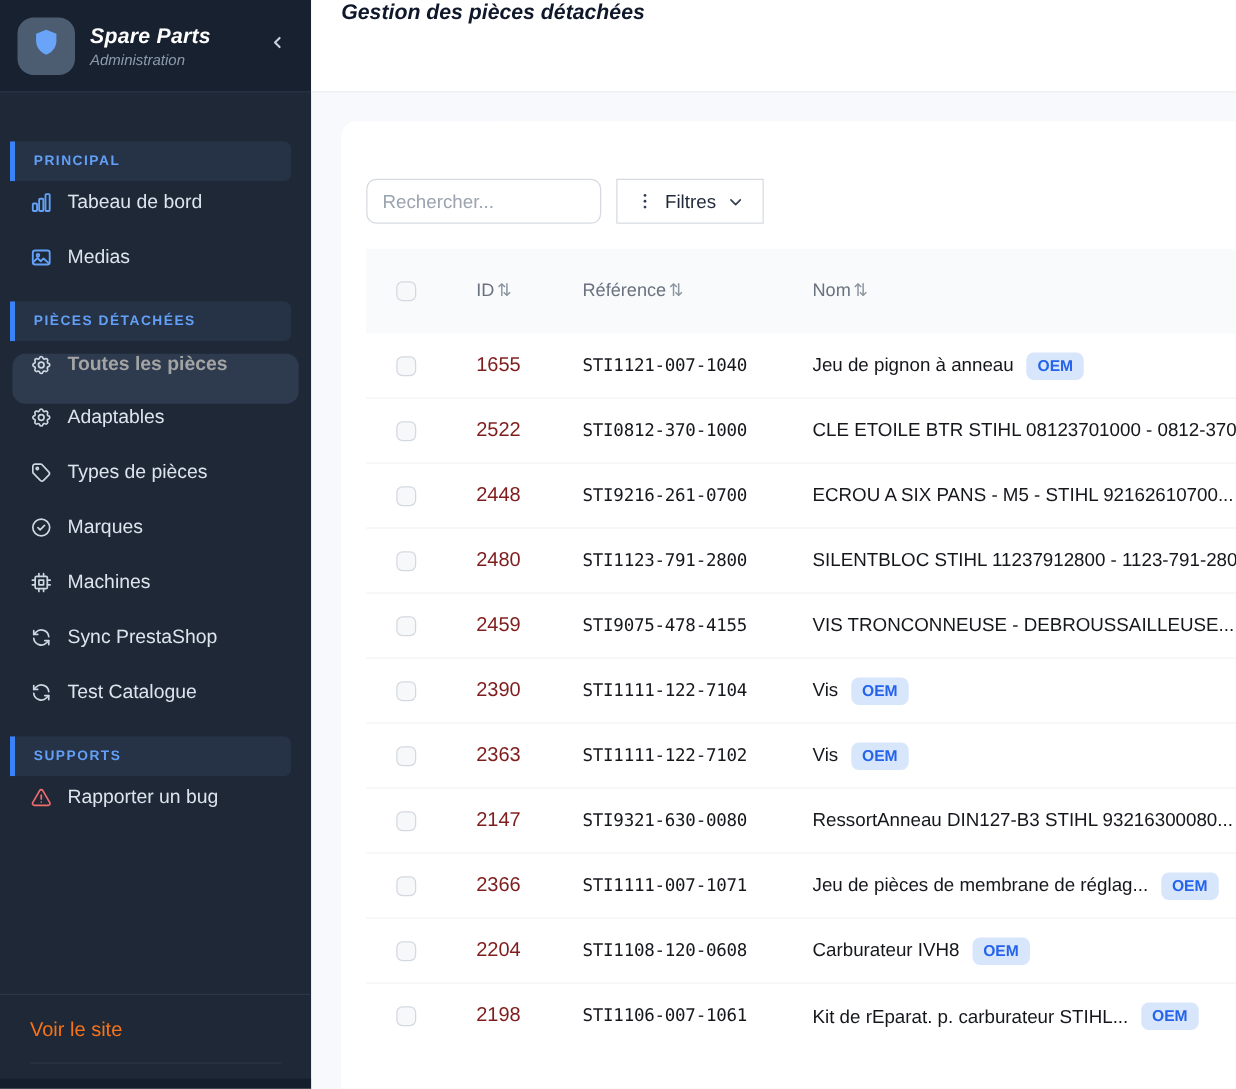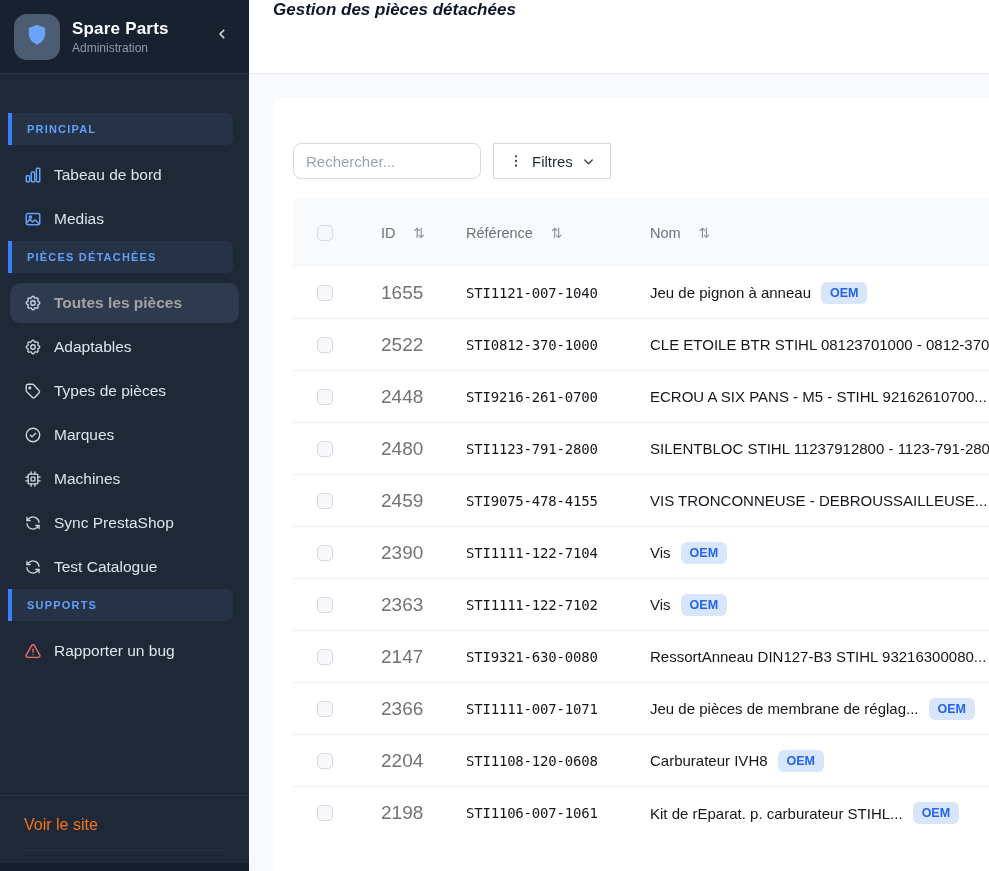--- a/index.html
+++ b/index.html
@@ -6,36 +6,36 @@
   html,body { width:989px; height:871px; overflow:hidden; }
   body {
     font-family:"Liberation Sans","DejaVu Sans",sans-serif;
     display:flex; background:#f7f9fc; color:#16181d;
   }
 
   
   .sidebar { width:249px; min-width:249px; background:#1e2836; color:#dde4ee;
              display:flex; flex-direction:column; }
   .sb-header { height:74px; background:#172130; border-bottom:1px solid #2a3547;
-               display:flex; align-items:center; padding:16px 14px; gap:12px; }
+               display:flex; align-items:center; padding:16px 14px; gap:12px;font-style:italic; }
   .logo-badge { width:46px; height:46px; border-radius:13px; background:#4c5d72;
                 display:flex; align-items:center; justify-content:center; flex:none; }
   .logo-badge svg { width:26px; height:26px; }
   .sb-title-wrap { flex:1; min-width:0; }
   .sb-title { font-size:17px; font-weight:700; color:#ffffff; letter-spacing:.2px; }
   .sb-subtitle { font-size:12px; color:#8e9aab; margin-top:2px; }
   .collapse-btn { color:#c8d2de; font-size:18px; width:26px; height:26px;
                   display:flex; align-items:center; justify-content:center; cursor:pointer; }
 
   .sb-nav { padding-top:39px; display:flex; flex-direction:column; }
   .section-label { margin:0 0 8px 8px; width:225px; padding:10px 0 10px 15px;
                    background:#263246; border-left:4px solid #3b82f6;
                    border-radius:0 6px 6px 0; color:#62a0f8;
                    font-size:11px; font-weight:700; letter-spacing:1.2px; }
-  .nav-item { height:44px; display:flex; align-items:center; gap:12px;
+  .nav-item { height:44px; display:flex; align-items:flex-start; gap:12px;
               padding:0 16px 0 24px; font-size:15.5px; color:#dde4ee; cursor:pointer; }
   .nav-item .nav-icon { width:18px; height:18px; flex:none; color:#cdd6e1; }
   .nav-item .nav-icon.blue { color:#63a1f7; }
   .nav-item .nav-icon.red { color:#ef6d6d; }
   .nav-item.active { background:#2e3b4f; border-radius:10px; margin:2px 10px;
                      height:40px; padding:0 6px 0 14px; font-weight:700; color:#a3a3a3; }
   .nav-icon svg { width:100%; height:100%; display:block; }
 
   .sb-footer { margin-top:auto; border-top:1px solid #2a3547; padding:20px 24px 0; }
   .site-link { display:block; font-size:16px; color:#f97316; padding-bottom:16px;
@@ -60,28 +60,28 @@
   .search-input::placeholder { color:#9aa3af; }
   .filters-btn { height:36px; display:flex; align-items:center; gap:8px; padding:0 14px;
                  background:#fff; border:1px solid #d6dae0; border-radius:0;
                  font-size:15px; font-weight:500; color:#1f2937; cursor:pointer;
                  font-family:inherit; }
   .filters-btn svg { display:block; }
 
   .tbl { width:760px; }
   .tbl-row { display:grid; grid-template-columns:88px 85px 184px 1fr; align-items:center; }
   .tbl-head { height:68px; background:#f8fafb; color:#6a7280; font-size:14.5px; }
-  .tbl-head .col-label { display:flex; align-items:flex-start; gap:18px; }
+  .tbl-head .col-label { display:flex; align-items:flex-start; gap:2px; }
   .sort-glyph { font-family:"DejaVu Sans",sans-serif; font-size:14px; color:#8d95a1; }
   .tbl-body-row { height:52px; border-bottom:1px solid #eef1f4; background:#fff; }
   .tbl-body-row:last-child { border-bottom:none; }
   .cell-check { padding-left:24px; }
   .checkbox { width:16px; height:16px; border:1.5px solid #d4d9df; border-radius:5px;
               background:#f6f8fa; cursor:pointer; }
-  .cell-id { color:#737373; font-size:19px; }
+  .cell-id { color:#7f1d1d; font-size:16px; }
   .cell-ref { font-family:"DejaVu Sans Mono","Liberation Mono",monospace;
               font-size:14px; color:#15171c; letter-spacing:-0.2px; }
   .cell-name { display:flex; align-items:center; gap:10px; white-space:nowrap;
                font-size:15px; color:#15171c; overflow:visible; }
   .badge { background:#d8e6fc; color:#2563eb; font-size:12.5px; font-weight:700;
            padding:4px 9px; border-radius:6px; flex:none; }
 </style>
 </head>
 <body>
 

